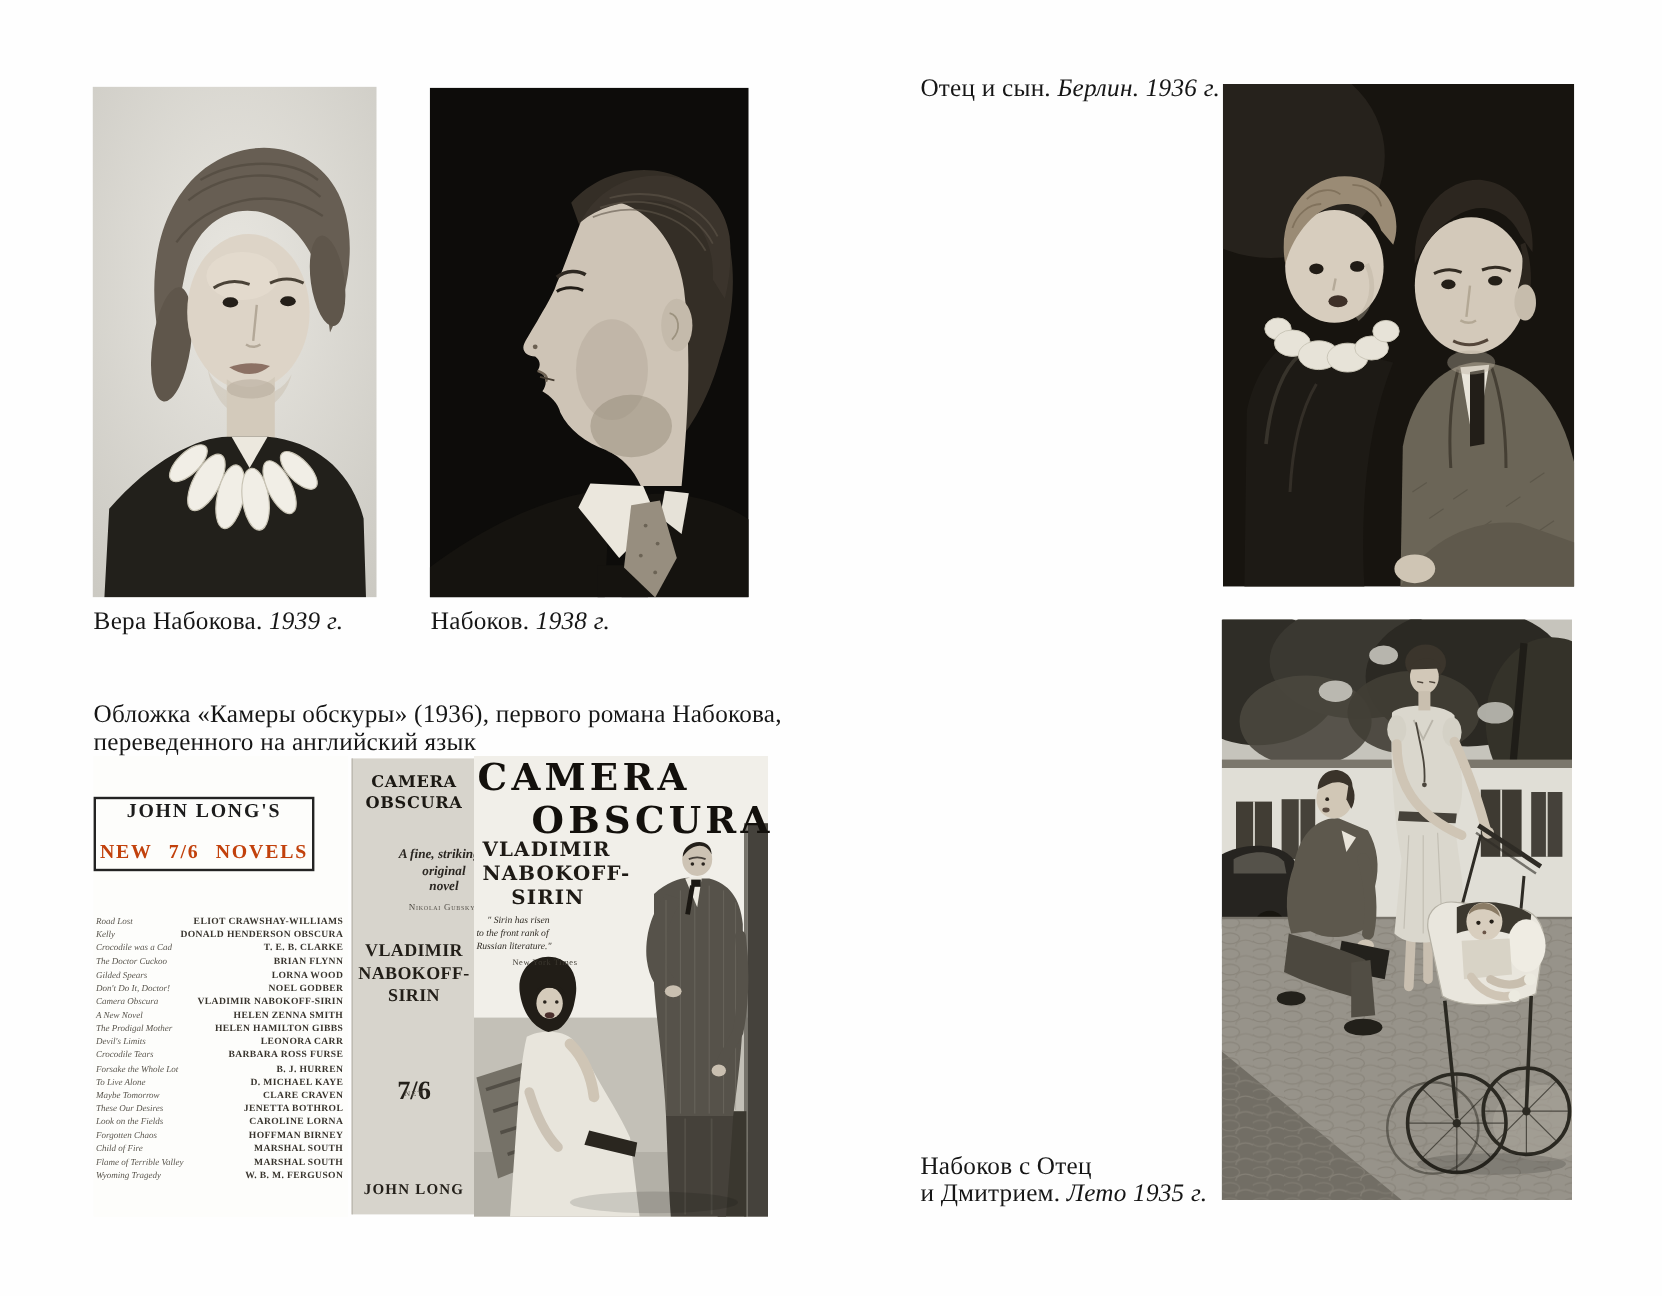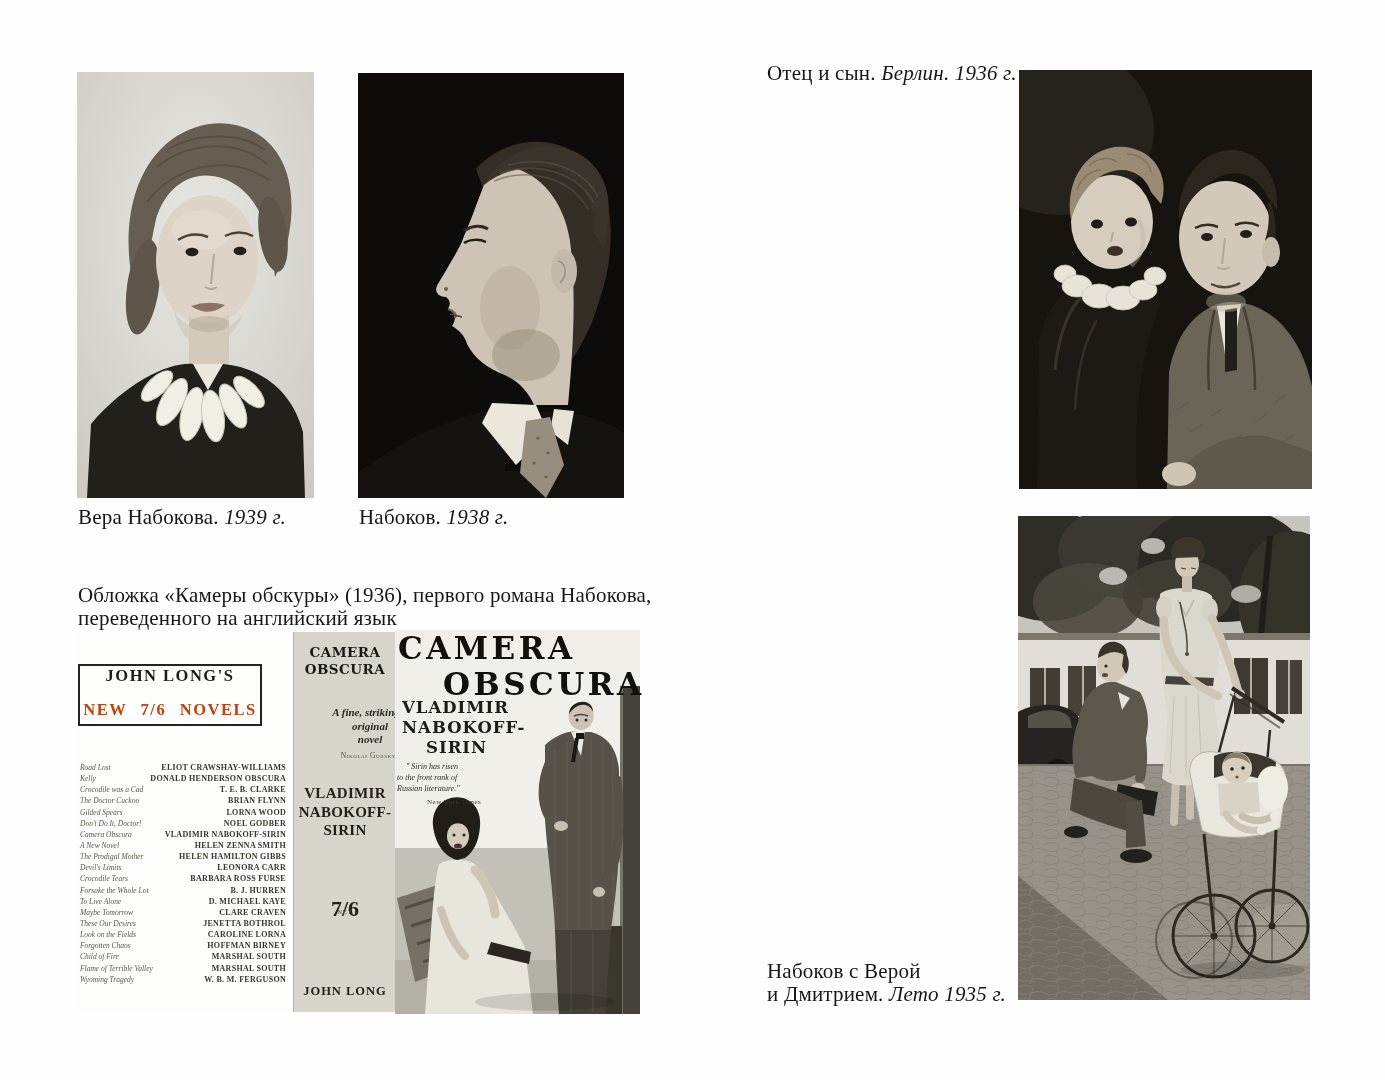--- a/index.html
+++ b/index.html
@@ -313,21 +313,21 @@
   </div>
   <div class="caption" style="left:767px;top:62px;">
     <span>Отец и сын.</span>
     <span class="it">Берлин. 1936 г.</span>
   </div>
   <div class="caption" style="left:78px;top:584px;">
     <div>Обложка «Камеры обскуры» (1936), первого романа Набокова,</div>
     <div>переведенного на английский язык</div>
   </div>
   <div class="caption" style="left:767px;top:960px;">
-    <div>Набоков с Верой</div>
+    <div>Набоков с Отец</div>
     <div>
       <span>и Дмитрием.</span>
       <span class="it">Лето 1935 г.</span>
     </div>
   </div>
 
   <div class="cover">
 
     <div class="flap">
       <div class="flap-box">

